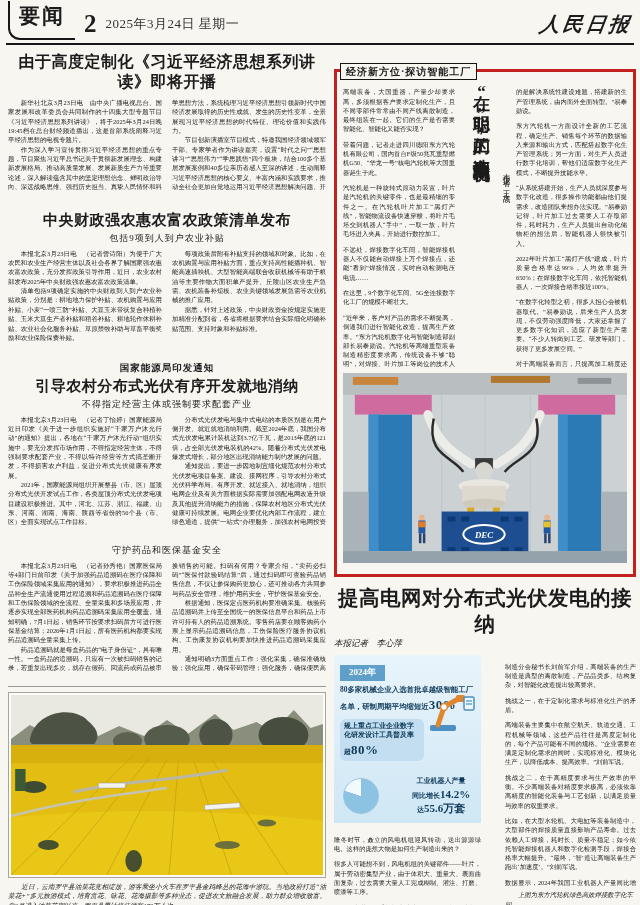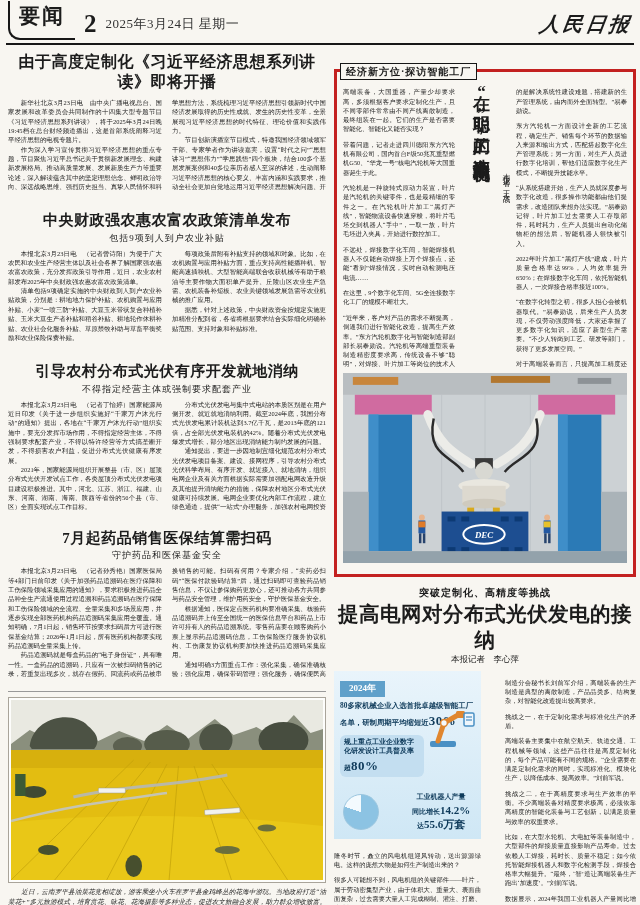--- a/index.html
+++ b/index.html
@@ -48,21 +48,21 @@
   .fc-right{flex:1;}
   .fc-title{width:27px;writing-mode:vertical-rl;text-orientation:upright;font-size:17px;font-weight:900;line-height:1.1;letter-spacing:1px;margin:0 3px;}
   .fc-byline{width:13px;writing-mode:vertical-rl;text-orientation:upright;font-size:7.5px;color:#222;padding-top:86px;letter-spacing:2px;}
   .fact-photo{margin-top:6px;}
   .fact-photo svg{display:block;width:100%;height:190px;}
 
   
   .b2{margin-top:9px;}
   .b2-k{font-size:10px;}
   .b2-h{font-size:20.5px;margin:2px 0 1px;}
-  .b2-by{text-align:center;font-size:8.5px;margin-bottom:5px;}
+  .b2-by{text-align:left;font-style:italic;font-size:8.5px;margin-bottom:5px;}
   .b2-cols{display:flex;gap:24px;}
   .b2-l{width:147px;}
   .b2-r{flex:1;}
   .info{position:relative;height:168px;background:linear-gradient(180deg,#e9f4fb 0%,#cfe7f5 100%);padding:6px;box-sizing:border-box;}
   .yr{display:inline-block;background:#5fa0ca;color:#fff;font-weight:700;font-size:9px;padding:1px 9px 2px;}
   .s1{font-size:7.4px;font-weight:700;color:#0e3a5a;line-height:1.4;margin-top:4px;}
   .s2{background:#c3def0;border-radius:6px;width:76px;padding:3px 4px;font-size:7px;font-weight:700;color:#0e3a5a;line-height:1.35;margin-top:5px;}
   .bignum{font-size:13px;letter-spacing:.5px;}
   .pie{position:absolute;left:9px;bottom:9px;width:34px;height:34px;border-radius:50%;background:conic-gradient(#8cc3e3 0 288deg,#f3fafe 288deg 360deg);border:1px solid #9bc6df;}
   .robot{position:absolute;right:5px;top:32px;}
@@ -106,32 +106,32 @@
       <div class="sub">包括9项到人到户农业补贴</div>
       <div class="body2 a2-b">
           <p>本报北京3月23日电　（记者曾诗阳）为便于广大农民和农业生产经营主体以及社会各界了解国家强农惠农富农政策，充分发挥政策引导作用，近日，农业农村部发布2025年中央财政强农惠农富农政策清单。</p>
           <p>清单包括9项确定实施的中央财政到人到户农业补贴政策，分别是：耕地地力保护补贴、农机购置与应用补贴、小麦“一喷三防”补贴、大豆玉米带状复合种植补贴、玉米大豆生产者补贴和稻谷补贴、耕地轮作休耕补贴、农业社会化服务补贴、草原禁牧补助与草畜平衡奖励和农业保险保费补贴。</p>
           <p>每项政策后附有补贴支持的领域和对象。比如，在农机购置与应用补贴方面，重点支持高性能播种机、智能高速插秧机、大型智能高端联合收获机械等有助于粮油等主要作物大面积单产提升、丘陵山区农业生产急需、农机装备补短板、农业关键领域发展急需等农业机械的推广应用。</p>
           <p>据悉，针对上述政策，中央财政资金按规定实施更加精准分配到省，各省将根据要求结合实际细化明确补贴范围、支持对象和补贴标准。</p>
         </div>
     </div>
 
     <div class="a3">
+      <div class="kick">国家能源局印发通知</div>
       <div class="hl a3-h">引导农村分布式光伏有序开发就地消纳</div>
       <div class="sub">不得指定经营主体或强制要求配套产业</div>
       <div class="body2 a3-b">
           <p>本报北京3月23日电　（记者丁怡婷）国家能源局近日印发《关于进一步组织实施好“千家万户沐光行动”的通知》提出，各地在“千家万户沐光行动”组织实施中，要充分发挥市场作用，不得指定经营主体，不得强制要求配套产业，不得以特许经营等方式搞垄断开发，不得损害农户利益，促进分布式光伏健康有序发展。</p>
           <p>2021年，国家能源局组织开展整县（市、区）屋顶分布式光伏开发试点工作，各类屋顶分布式光伏发电项目建设积极推进。其中，河北、江苏、浙江、福建、山东、河南、湖南、海南、陕西等省份的56个县（市、区）全面实现试点工作目标。</p>
           <p>分布式光伏发电与集中式电站的本质区别是在用户侧开发、就近就地消纳利用。截至2024年底，我国分布式光伏发电累计装机达到3.7亿千瓦，是2013年底的121倍，占全部光伏发电装机的42%。随着分布式光伏发电爆发式增长，部分地区出现消纳能力制约发展的问题。</p>
           <p>通知提出，要进一步因地制宜细化规范农村分布式光伏发电项目备案、建设、接网程序，引导农村分布式光伏科学布局、有序开发、就近接入、就地消纳，组织电网企业及有关方面根据实际需要加强配电网改造升级及其他提升消纳能力的措施，保障农村地区分布式光伏健康可持续发展。电网企业要优化内部工作流程，建立绿色通道，提供“一站式”办理服务，加强农村电网投资建设和提升改造，提高电网对分布式光伏发电的接纳、配置和调控能力。</p>
         </div>
     </div>
 
     <div class="a4">
-      <div class="hl a4-h">7月起药品销售医保结算需扫码</div>
       <div class="sub">守护药品和医保基金安全</div>
       <div class="body2 a4-b">
           <p>本报北京3月23日电　（记者孙秀艳）国家医保局等4部门日前印发《关于加强药品追溯码在医疗保障和工伤保险领域采集应用的通知》，要求积极推进药品全品种全生产流通使用过程追溯和药品追溯码在医疗保障和工伤保险领域的全流程、全量采集和多场景应用，并逐步实现全部医药机构药品追溯码采集应用全覆盖。通知明确，7月1日起，销售环节按要求扫码后方可进行医保基金结算；2026年1月1日起，所有医药机构都要实现药品追溯码全量采集上传。</p>
           <p>药品追溯码就是每盒药品的“电子身份证”，具有唯一性。一盒药品的追溯码，只应有一次被扫码销售的记录，若重复出现多次，就存在假药、回流药或药品被串换销售的可能。扫码有何用？专家介绍，“卖药必扫码”“医保付款验码结算”后，通过扫码即可查验药品销售信息，不仅让参保购药更放心，还可推动各方共同参与药品安全管理，维护用药安全，守护医保基金安全。</p>
           <p>根据通知，医保定点医药机构要准确采集、核验药品追溯码并上传至全国统一的医保信息平台和药品上市许可持有人的药品追溯系统。零售药店要在顾客购药小票上显示药品追溯码信息，工伤保险医疗服务协议机构、工伤康复协议机构要加快推进药品追溯码采集应用。</p>
           <p>通知明确3方面重点工作：强化采集，确保准确核验；强化应用，确保带码管理；强化服务，确保便民高效。在强化应用方面，通知明确，提升药品追溯码在医保目录准入、医保目录制定、省级医药集中采购平台挂网、集中带量采购等方面的应用。</p>
         </div>
     </div>
 
     <div class="a5">
@@ -259,21 +259,20 @@
             <rect x="203.5" y="150" width="7" height="6" fill="#e8c22a"></rect>
             <rect x="204" y="162" width="2.5" height="10" fill="#27436d"></rect>
               <rect x="208" y="162" width="2.5" height="10" fill="#27436d"></rect>
           </g>
           <rect x="0" y="180" width="288" height="12" fill="#93a2ab"></rect>
         </svg>
       </div>
     </div>
 
     <div class="b2">
-      <div class="kick b2-k">突破定制化、高精度等挑战</div>
       <div class="hl b2-h">提高电网对分布式光伏发电的接纳</div>
       <div class="b2-by">本报记者　李心萍</div>
 
       <div class="b2-cols">
         <div class="b2-l">
           <div class="info">
             <span class="yr">2024年</span>
             <div class="s1">
               <span>80多家机械企业入选首批卓越级智能工厂名单，研制周期平均缩短近</span><span class="bignum">30%</span>
             </div>

